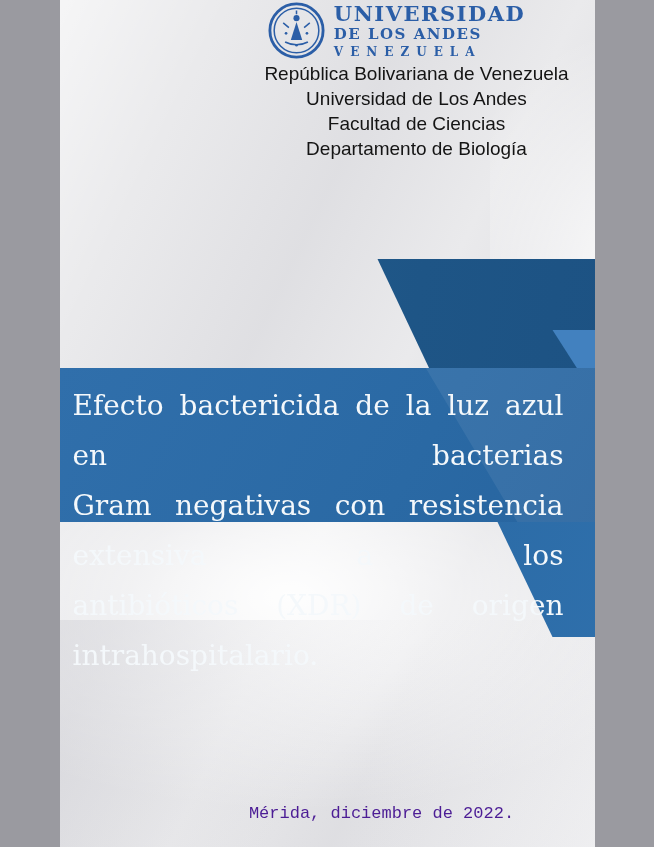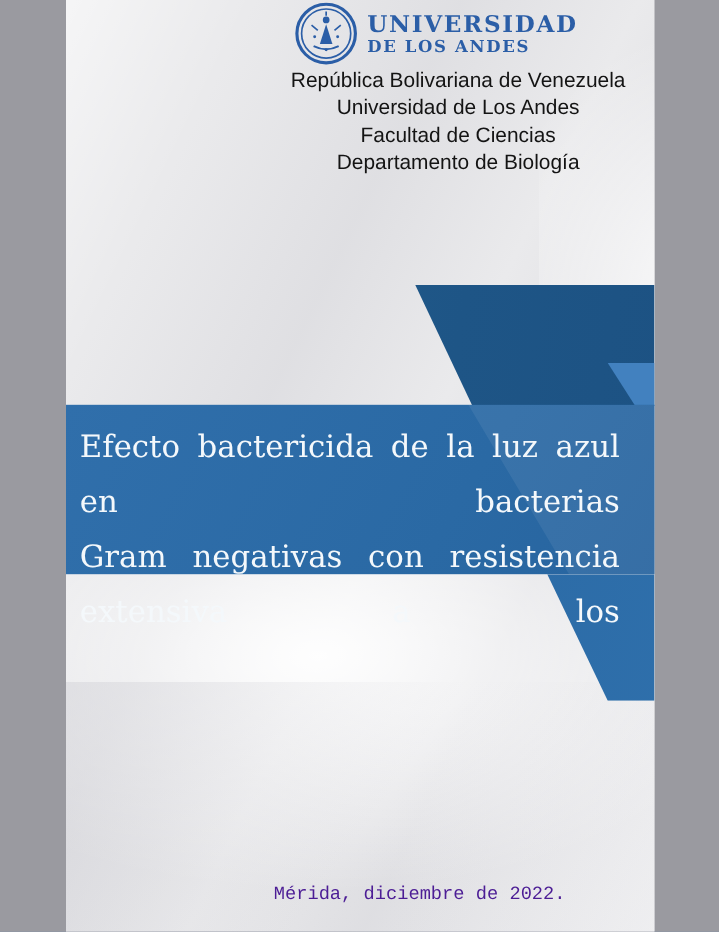--- a/index.html
+++ b/index.html
@@ -133,32 +133,34 @@
       <path d="M30 21 L24 40 L36 40 Z" fill="#2b5ea7"></path>
       <path d="M22 27 L16 22 M38 27 L44 22 M30 13 L30 9" stroke="#2b5ea7" stroke-width="1.6" fill="none"></path>
       <path d="M18 42 Q30 48 42 42" stroke="#2b5ea7" stroke-width="1.8" fill="none"></path>
       <circle cx="19" cy="33" r="1.4" fill="#2b5ea7"></circle>
       <circle cx="41" cy="33" r="1.4" fill="#2b5ea7"></circle>
       <circle cx="30" cy="45.5" r="1.4" fill="#2b5ea7"></circle>
     </svg>
     <div class="logo-text">
       <div class="logo-line1">UNIVERSIDAD</div>
       <div class="logo-line2">DE LOS ANDES</div>
+      <div class="logo-line3">VENEZUELA</div>
     </div>
   </div>
 
   <div class="header-lines">
     <div>República Bolivariana de Venezuela</div>
     <div>Universidad de Los Andes</div>
     <div>Facultad de Ciencias</div>
     <div>Departamento de Biología</div>
   </div>
 
   <div class="title-band"></div>
   <div class="title-text">
     <div class="title-line justify-full">Efecto bactericida de la luz azul en bacterias</div>
     <div class="title-line justify-full">Gram negativas con resistencia extensiva a los</div>
+    <div class="title-line">antibióticos (XDR) de origen intrahospitalario.</div>
   </div>
 
 
   <div class="footer-date">Mérida, diciembre de 2022.</div>
 
 </div>
 
 </body></html>

